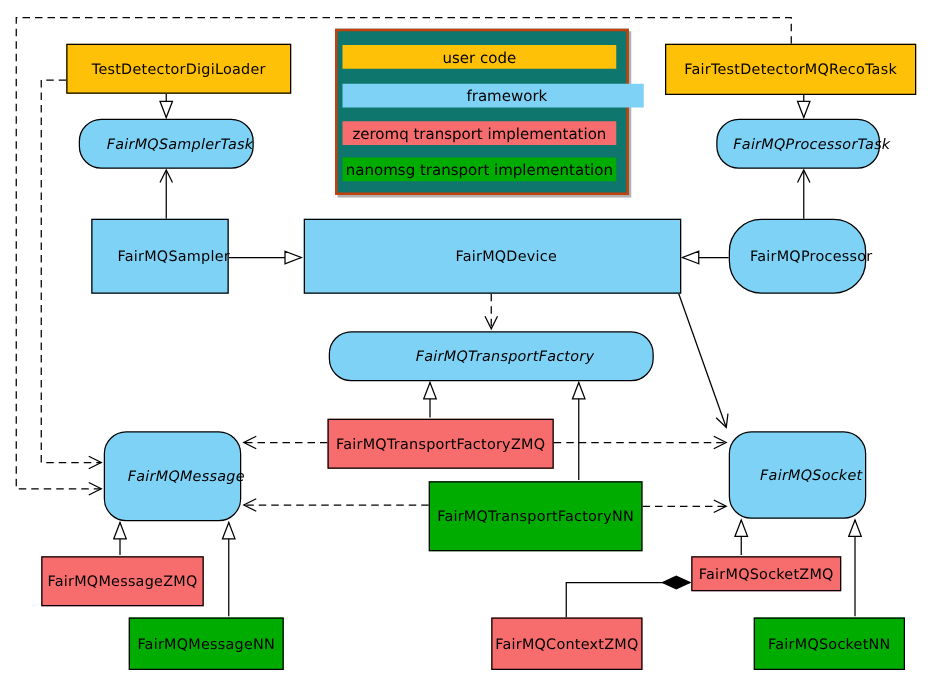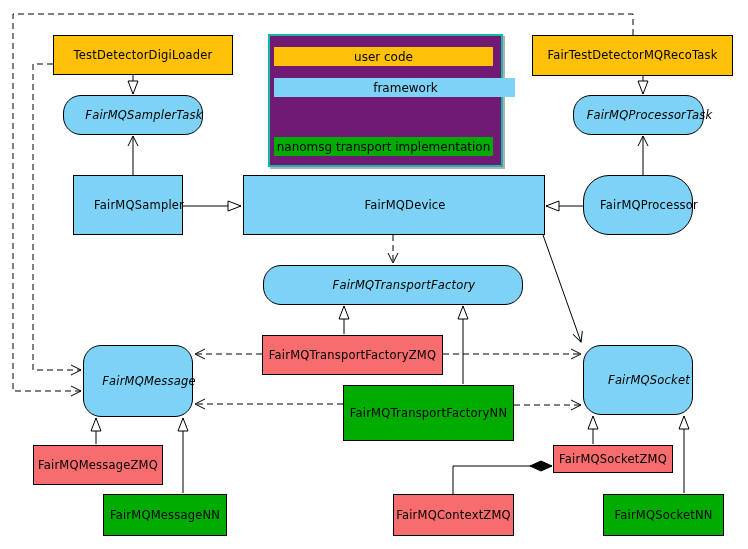--- a/index.html
+++ b/index.html
@@ -14,22 +14,22 @@
     display:flex; align-items:center; justify-content:center;
     font-size:11.5px; font-weight:normal; color:#000; text-align:center;
     letter-spacing:0.2px; line-height:1.1; white-space:nowrap;
   }
   .abstract { font-style:italic;border-radius:18px; }
   .cat-user { background:#FFC107; }
   .cat-framework { background:#7DD2F5;padding-left:22px; }
   .cat-zeromq { background:#F76C6C; }
   .cat-nanomsg { background:#00AC00; }
   .legend {
-    position:absolute; left:268px; top:34px; width:235px; height:133px;
-    box-sizing:border-box; background:#701a75; border:2px solid #14b8a6; z-index:2;
+    position:absolute; left:268px; top:23px; width:235px; height:133px;
+    box-sizing:border-box; background:#0f766e; border:2px solid #c2410c; z-index:2;
     box-shadow:2px 2px 0 #b0b0b0;
   }
   .legend-bar {
     position:absolute; left:4px; width:219px; height:19px;
     display:flex; align-items:center; justify-content:center;
     font-size:12px; font-weight:normal; color:#000; white-space:nowrap;
   }
 </style>
 </head>
 <body>
@@ -89,16 +89,17 @@
   <div class="node cat-framework abstract" style="left:583px; top:345px; width:110px; height:70px;">FairMQSocket</div>
   <div class="node cat-zeromq" style="left:33px; top:445px; width:130px; height:40px;">FairMQMessageZMQ</div>
   <div class="node cat-nanomsg" style="left:103px; top:494px; width:124px; height:42px;">FairMQMessageNN</div>
   <div class="node cat-zeromq" style="left:553px; top:445px; width:120px; height:28px;">FairMQSocketZMQ</div>
   <div class="node cat-nanomsg" style="left:603px; top:494px; width:121px; height:42px;">FairMQSocketNN</div>
   <div class="node cat-zeromq" style="left:393px; top:494px; width:121px; height:42px;">FairMQContextZMQ</div>
 
   <div class="legend">
     <div class="legend-bar cat-user" style="top:11px;">user code</div>
     <div class="legend-bar cat-framework" style="top:42px;">framework</div>
+    <div class="legend-bar cat-zeromq" style="top:72px;">zeromq transport implementation</div>
     <div class="legend-bar cat-nanomsg" style="top:101px;">nanomsg transport implementation</div>
   </div>
 
 </div>
 
 </body></html>

